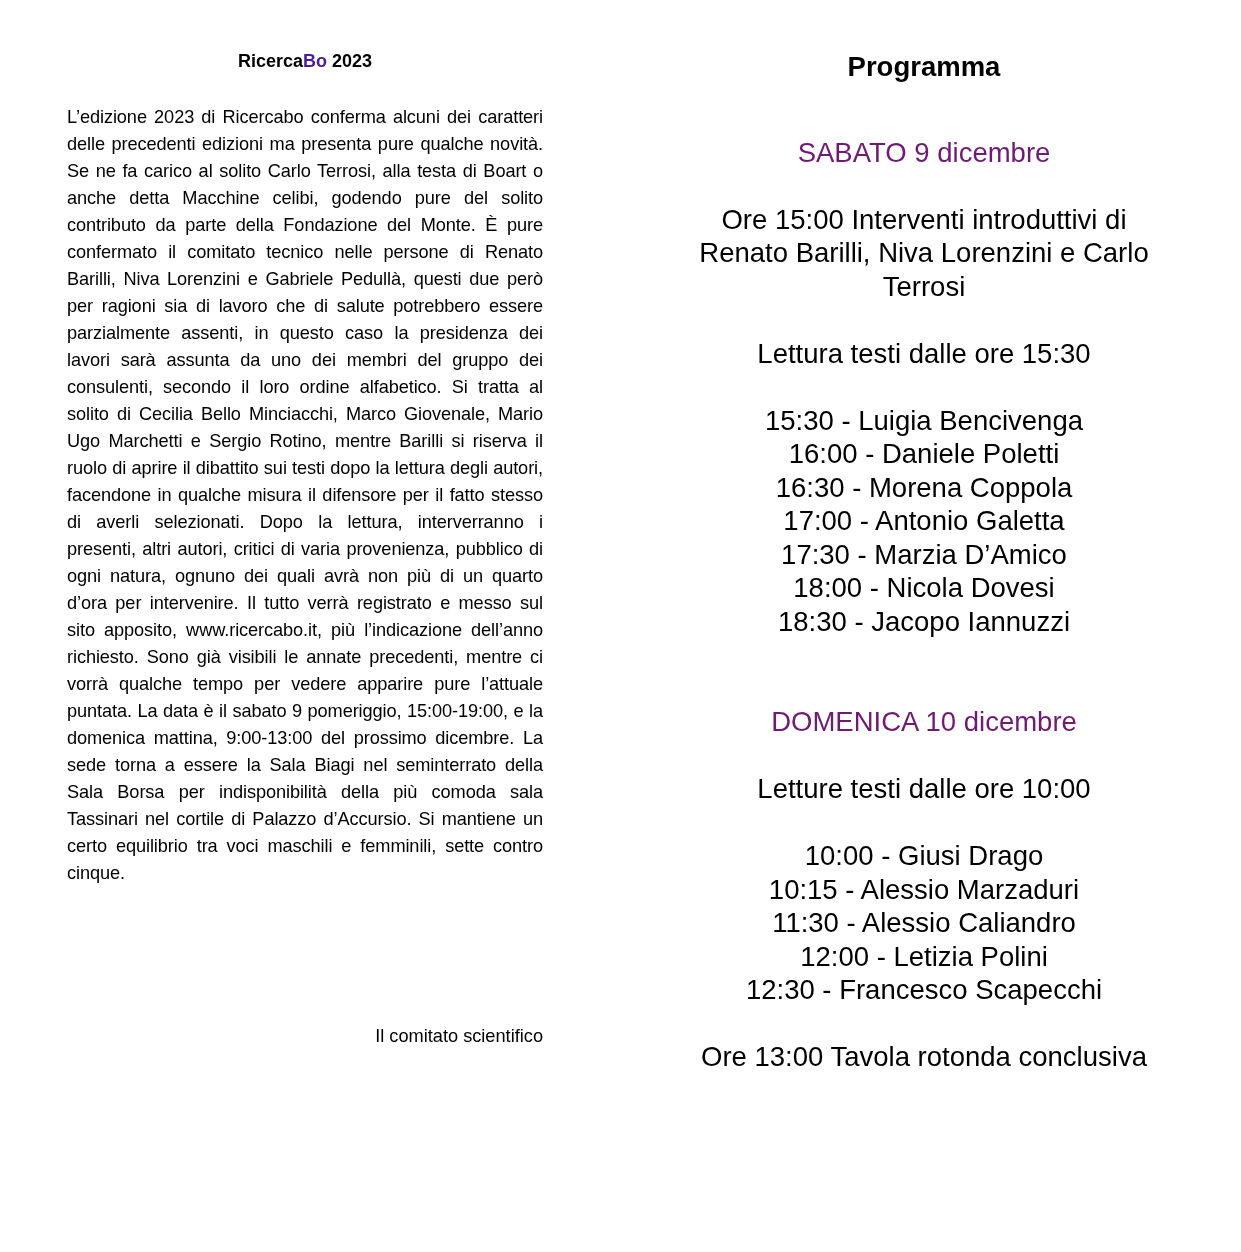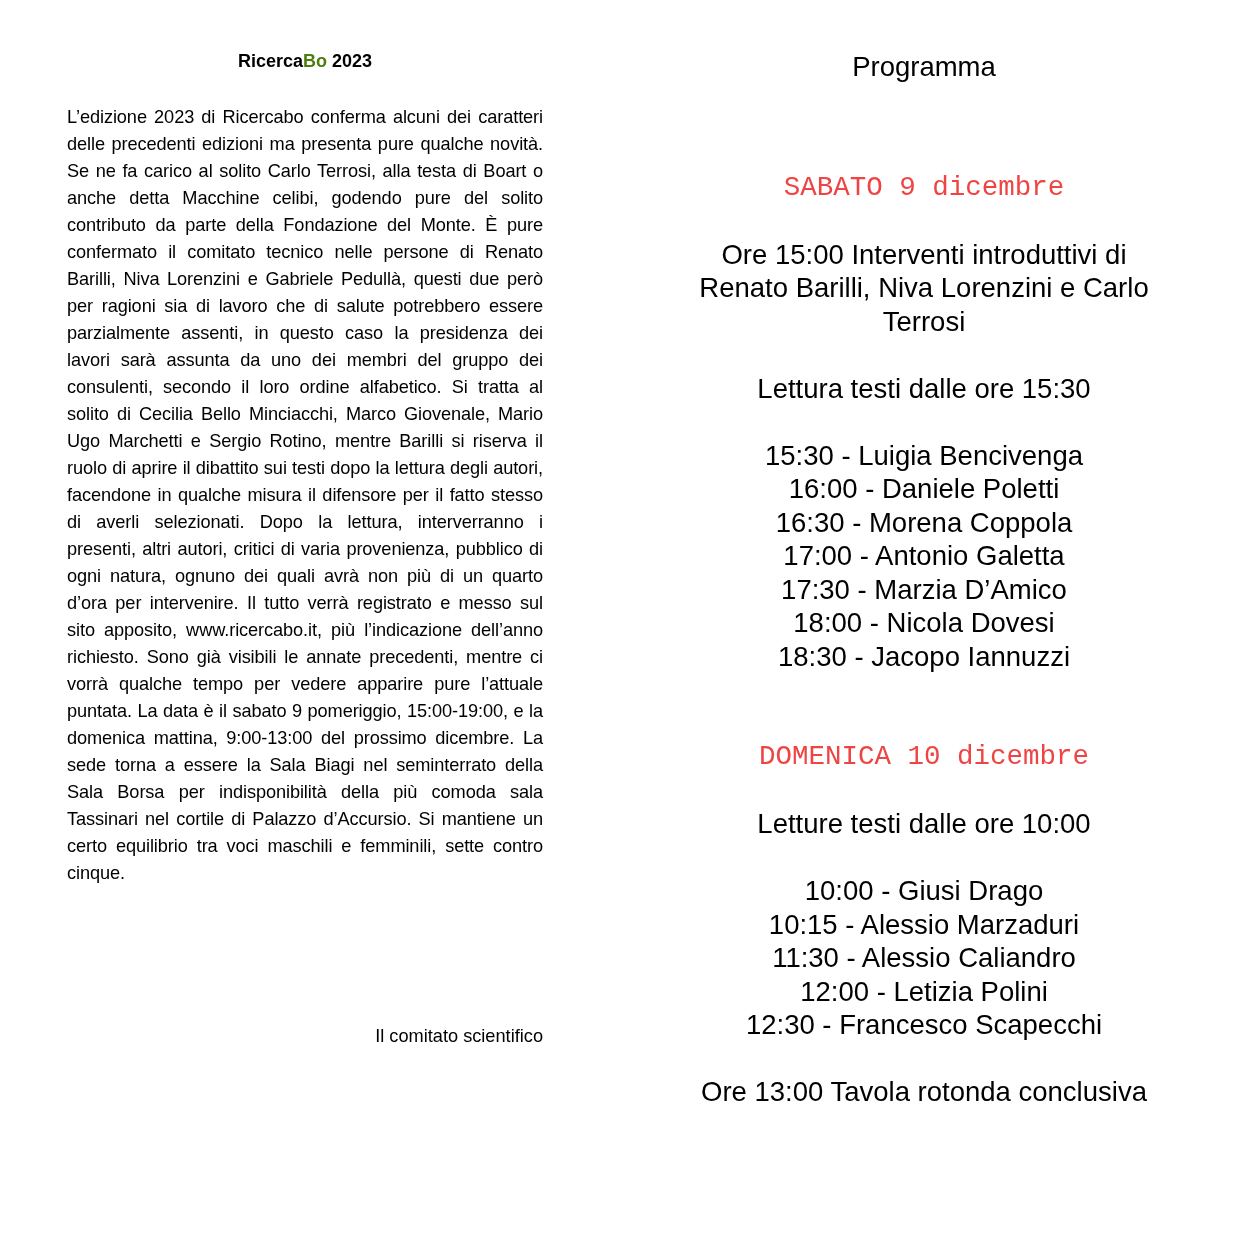--- a/index.html
+++ b/index.html
@@ -21,21 +21,21 @@
       top: 49px;
       width: 476px;
     }
     .doc-title {
       text-align: center;
       font-weight: bold;
       font-size: 18px;
       line-height: 24px;
       margin: 0 0 31px 0;
     }
-    .doc-title .accent { color: #4d7c0f; }
+    .doc-title .accent { color: #4c1d95; }
     .body-text {
       font-size: 18.2px;
       line-height: 27px;
       text-align: justify;
       margin: 0;
       letter-spacing: -0.1px;
     }
     .signature {
       position: absolute;
       top: 975px;
@@ -48,22 +48,22 @@
       position: absolute;
       left: 670px;
       top: 50px;
       width: 508px;
       text-align: center;
       font-size: 27.5px;
       line-height: 33.5px;
     }
     .right-col .line { display: block; white-space: nowrap; }
     .right-col .wrap { white-space: normal; }
-    .prog-heading { margin-bottom: 87px; }
-    .day-heading { color: #ef4444; font-family: Liberation Mono, monospace; }
+    .prog-heading { margin-bottom: 52px; font-weight: bold; }
+    .day-heading { color: #701a75; }
     .gap-1 { height: 33.5px; }
     .gap-2 { height: 67px; }
   </style>
 </head>
 <body>
 
 <div class="left-col">
   <div class="doc-title"><span>Ricerca</span><span class="accent">Bo</span><span> 2023</span></div>
   <p class="body-text">L’edizione 2023 di Ricercabo conferma alcuni dei caratteri delle precedenti edizioni ma presenta pure qualche novità. Se ne fa carico al solito Carlo Terrosi, alla testa di Boart o anche detta Macchine celibi, godendo pure del solito contributo da parte della Fondazione del Monte. È pure confermato il comitato tecnico nelle persone di Renato Barilli, Niva Lorenzini e Gabriele Pedullà, questi due però per ragioni sia di lavoro che di salute potrebbero essere parzialmente assenti, in questo caso la presidenza dei lavori sarà assunta da uno dei membri del gruppo dei consulenti, secondo il loro ordine alfabetico. Si tratta al solito di Cecilia Bello Minciacchi, Marco Giovenale, Mario Ugo Marchetti e Sergio Rotino, mentre Barilli si riserva il ruolo di aprire il dibattito sui testi dopo la lettura degli autori, facendone in qualche misura il difensore per il fatto stesso di averli selezionati. Dopo la lettura, interverranno i presenti, altri autori, critici di varia provenienza, pubblico di ogni natura, ognuno dei quali avrà non più di un quarto d’ora per intervenire. Il tutto verrà registrato e messo sul sito apposito, www.ricercabo.it, più l’indicazione dell’anno richiesto. Sono già visibili le annate precedenti, mentre ci vorrà qualche tempo per vedere apparire pure l’attuale puntata. La data è il sabato 9 pomeriggio, 15:00-19:00, e la domenica mattina, 9:00-13:00 del prossimo dicembre. La sede torna a essere la Sala Biagi nel seminterrato della Sala Borsa per indisponibilità della più comoda sala Tassinari nel cortile di Palazzo d’Accursio. Si mantiene un certo equilibrio tra voci maschili e femminili, sette contro cinque.</p>
   <div class="signature">Il comitato scientifico</div>

